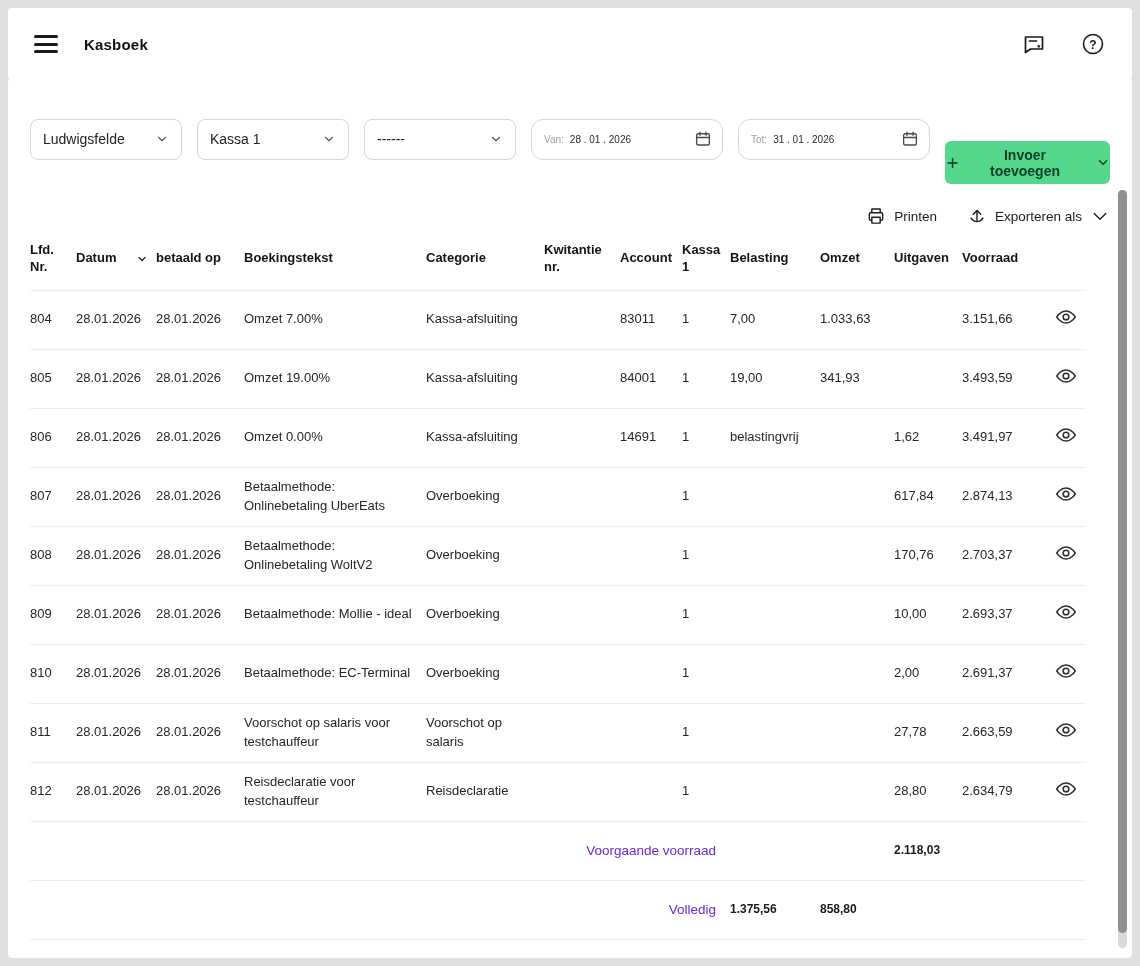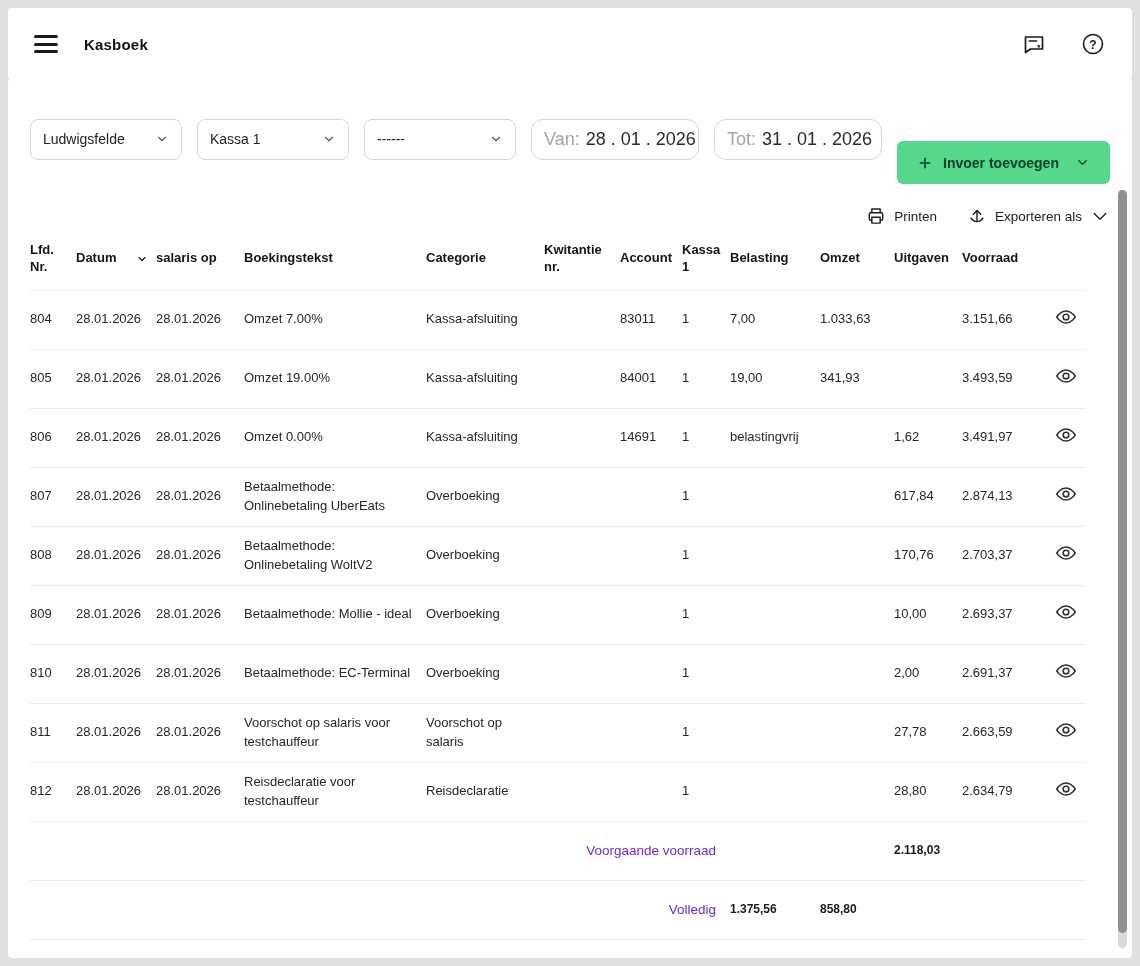--- a/index.html
+++ b/index.html
@@ -32,23 +32,23 @@
   }
 
   
   .filters { display:flex; align-items:center; gap:15px; }
   .select {
     width:152px; height:41px; border:1px solid #d6d6d6; border-radius:8px;
     display:flex; align-items:center; justify-content:space-between;
     padding:12px 12px; font-size:14px; color:#222; cursor:pointer; background:#fff;
   }
   .date-field {
-    width:168px; height:41px; border:1px solid #d6d6d6; border-radius:12px;
+    width:192px; height:41px; border:1px solid #d6d6d6; border-radius:12px;
     display:flex; align-items:center; gap:6px; padding:0 10px 0 12px;
-    font-size:18px; cursor:pointer; background:#fff;
+    font-size:10px; cursor:pointer; background:#fff;
   }
   .date-label { color:#a3a3a3; }
   .date-value { color:#2b2b2b; white-space:nowrap; flex:1; }
   .add-btn {
     flex:1; height:43px; border:none; border-radius:6px;
     background:var(--accent,#55d88b); color:#0a3c2b;
     font-family:inherit; font-size:14px; font-weight:700;
     display:flex; align-items:center; justify-content:center; gap:10px; cursor:pointer;margin-top:47px;
   }
   .add-btn .chev { margin-left:6px; }
@@ -205,21 +205,21 @@
       <tr>
         <th>Lfd. Nr.</th>
         <th class="sortable">
           <span class="sort-wrap">
             <span>Datum</span>
             <svg width="12" height="12" viewBox="0 0 24 24" fill="none" stroke="#1c1c1c" stroke-width="2.4" stroke-linecap="round" stroke-linejoin="round">
                 <path d="M6 9l6 6 6-6"></path>
               </svg>
           </span>
         </th>
-        <th>salaris op</th>
+        <th>betaald op</th>
         <th>Boekingstekst</th>
         <th>Categorie</th>
         <th>Kwitantie nr.</th>
         <th>Account</th>
         <th>Kassa 1</th>
         <th>Belasting</th>
         <th>Omzet</th>
         <th>Uitgaven</th>
         <th>Voorraad</th>
         <th></th>

